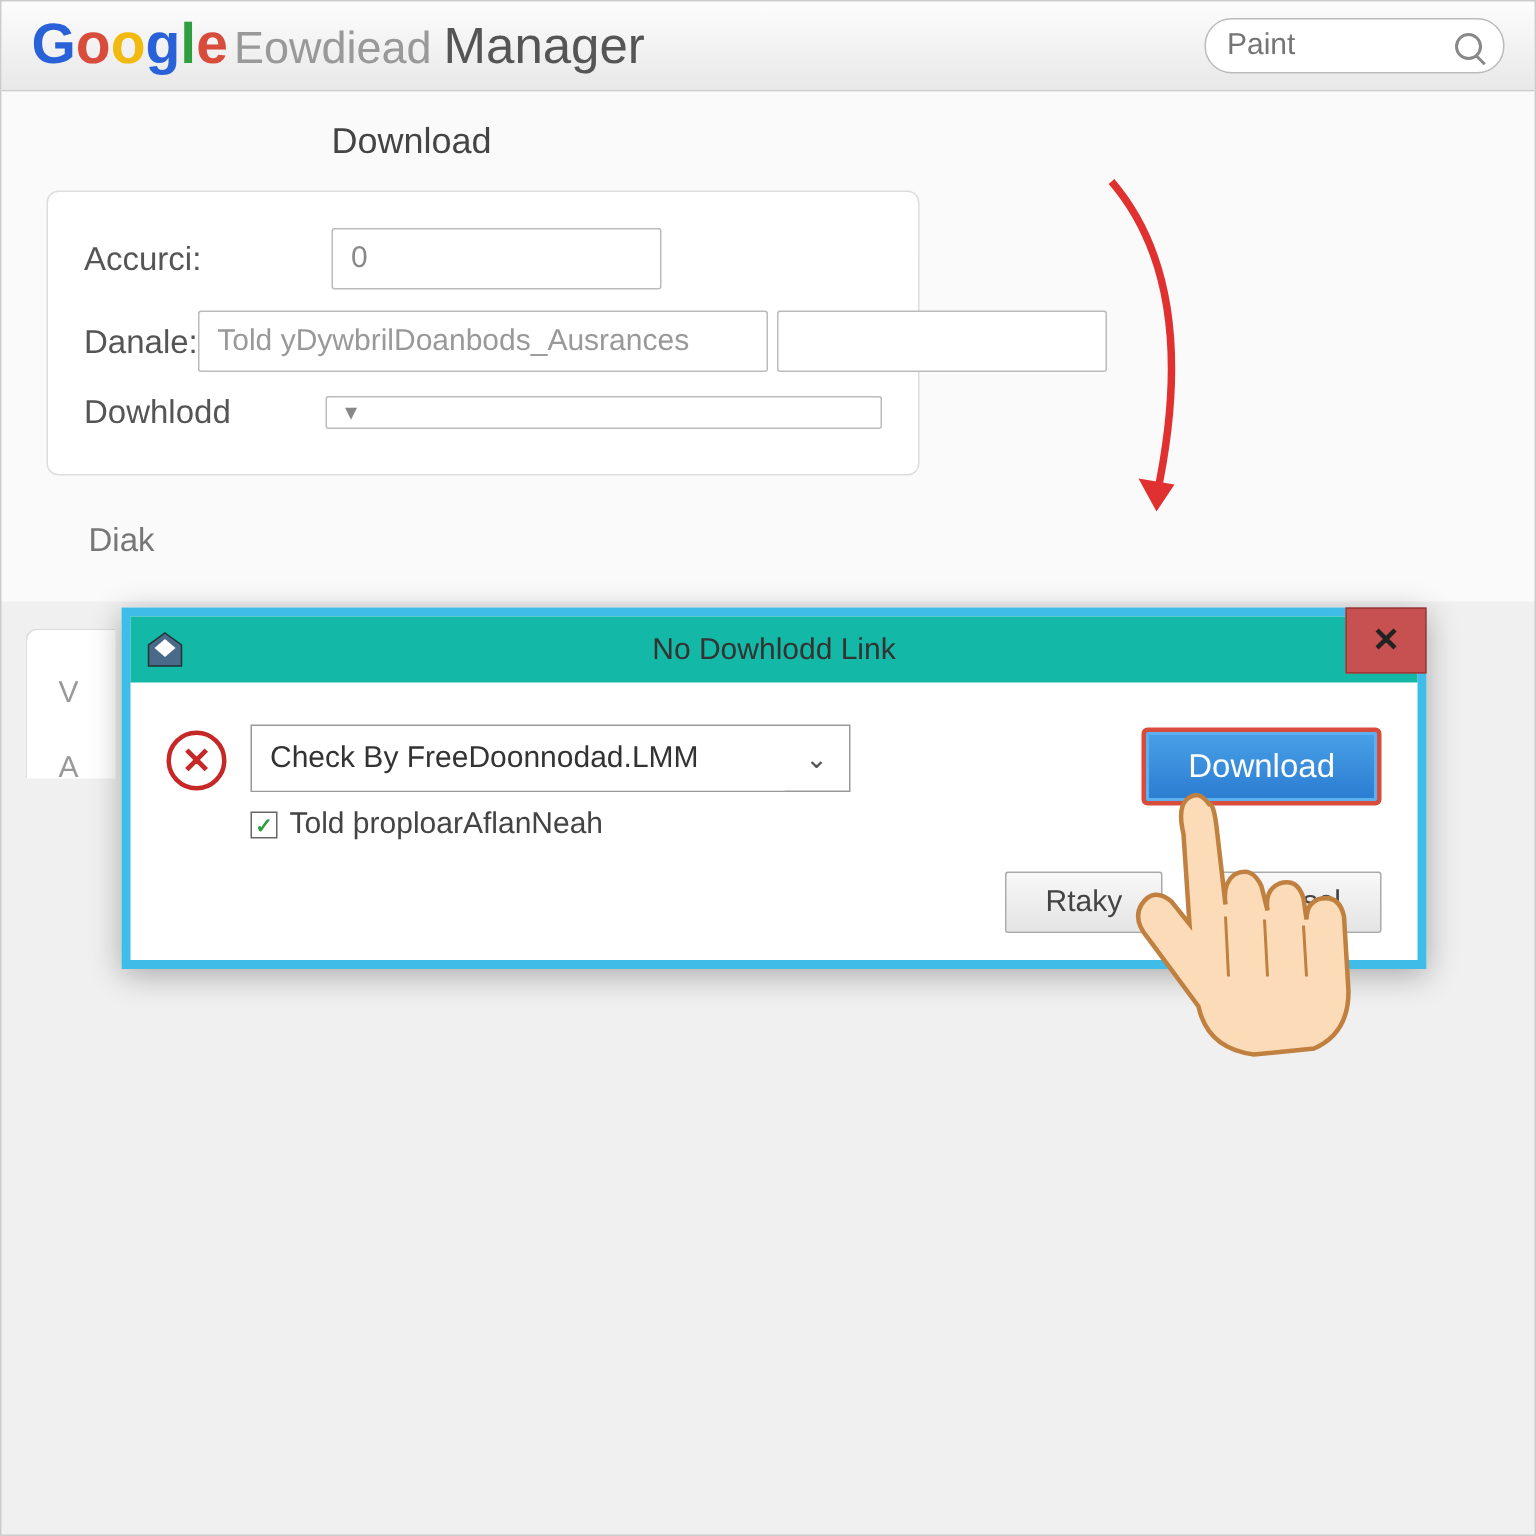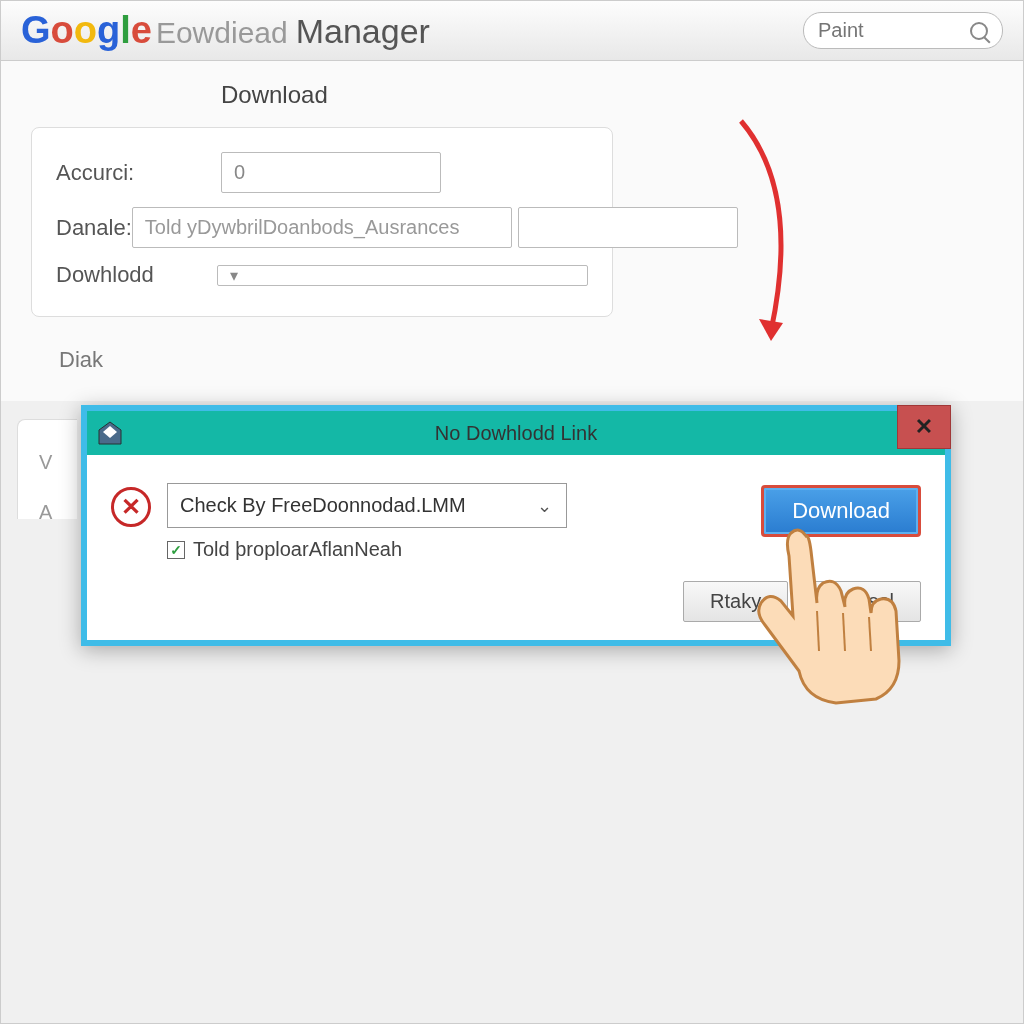--- a/index.html
+++ b/index.html
@@ -46,21 +46,21 @@
     .err-icon { width: 40px; height: 40px; border-radius: 50%; background: #fff; border: 3px solid #c62828; display: flex; align-items: center; justify-content: center; color: #c62828; font-size: 24px; font-weight: bold; flex-shrink: 0; margin-top: 4px; }
     .dialog-mid { flex: 1; }
     .dialog-combo { display: flex; align-items: center; border: 1px solid #999; width: 400px; }
     .dialog-combo input { border: none; padding: 10px 12px; font-size: 20px; flex: 1; outline: none; color: #333; }
     .dialog-combo .chev2 { padding: 0 14px; color: #555; font-size: 18px; }
     .check-row { margin-top: 10px; display: flex; align-items: center; gap: 8px; font-size: 20px; color: #444; }
     .checkbox { width: 18px; height: 18px; border: 1px solid #666; display: flex; align-items: center; justify-content: center; color: #2d9e3f; font-size: 14px; font-weight: bold; }
     
     .download-btn { background: linear-gradient(#4aa0e8, #2a7cd0); color: #fff; border: 3px solid #d84c3c; padding: 10px 28px; font-size: 22px; border-radius: 4px; align-self: flex-start; margin-top: 2px; box-shadow: inset 0 0 0 2px #5cb0f0; }
     
-    .dialog-footer { padding: 10px 24px 18px; display: flex; justify-content: flex-end; gap: 7px; }
+    .dialog-footer { padding: 10px 24px 18px; display: flex; justify-content: flex-end; gap: 20px; }
     .dlg-btn { background: linear-gradient(#f8f8f8, #e4e4e4); border: 1px solid #aaa; padding: 8px 26px; font-size: 20px; color: #444; border-radius: 2px; }
     
     .arrow { position: absolute; left: 710px; top: 110px; pointer-events: none; }
     
     .hand { position: absolute; left: 740px; top: 520px; width: 180px; height: 220px; pointer-events: none; }
     
     .bg-panel { position: absolute; left: 16px; top: 418px; width: 60px; height: 100px; border-left: 1px solid #ddd; border-top: 1px solid #ddd; border-top-left-radius: 8px; background: #fff; z-index: -1; }
     .bg-label1 { position: absolute; left: 38px; top: 450px; font-size: 20px; color: #999; }
     .bg-label2 { position: absolute; left: 38px; top: 500px; font-size: 20px; color: #999; }
   </style>

